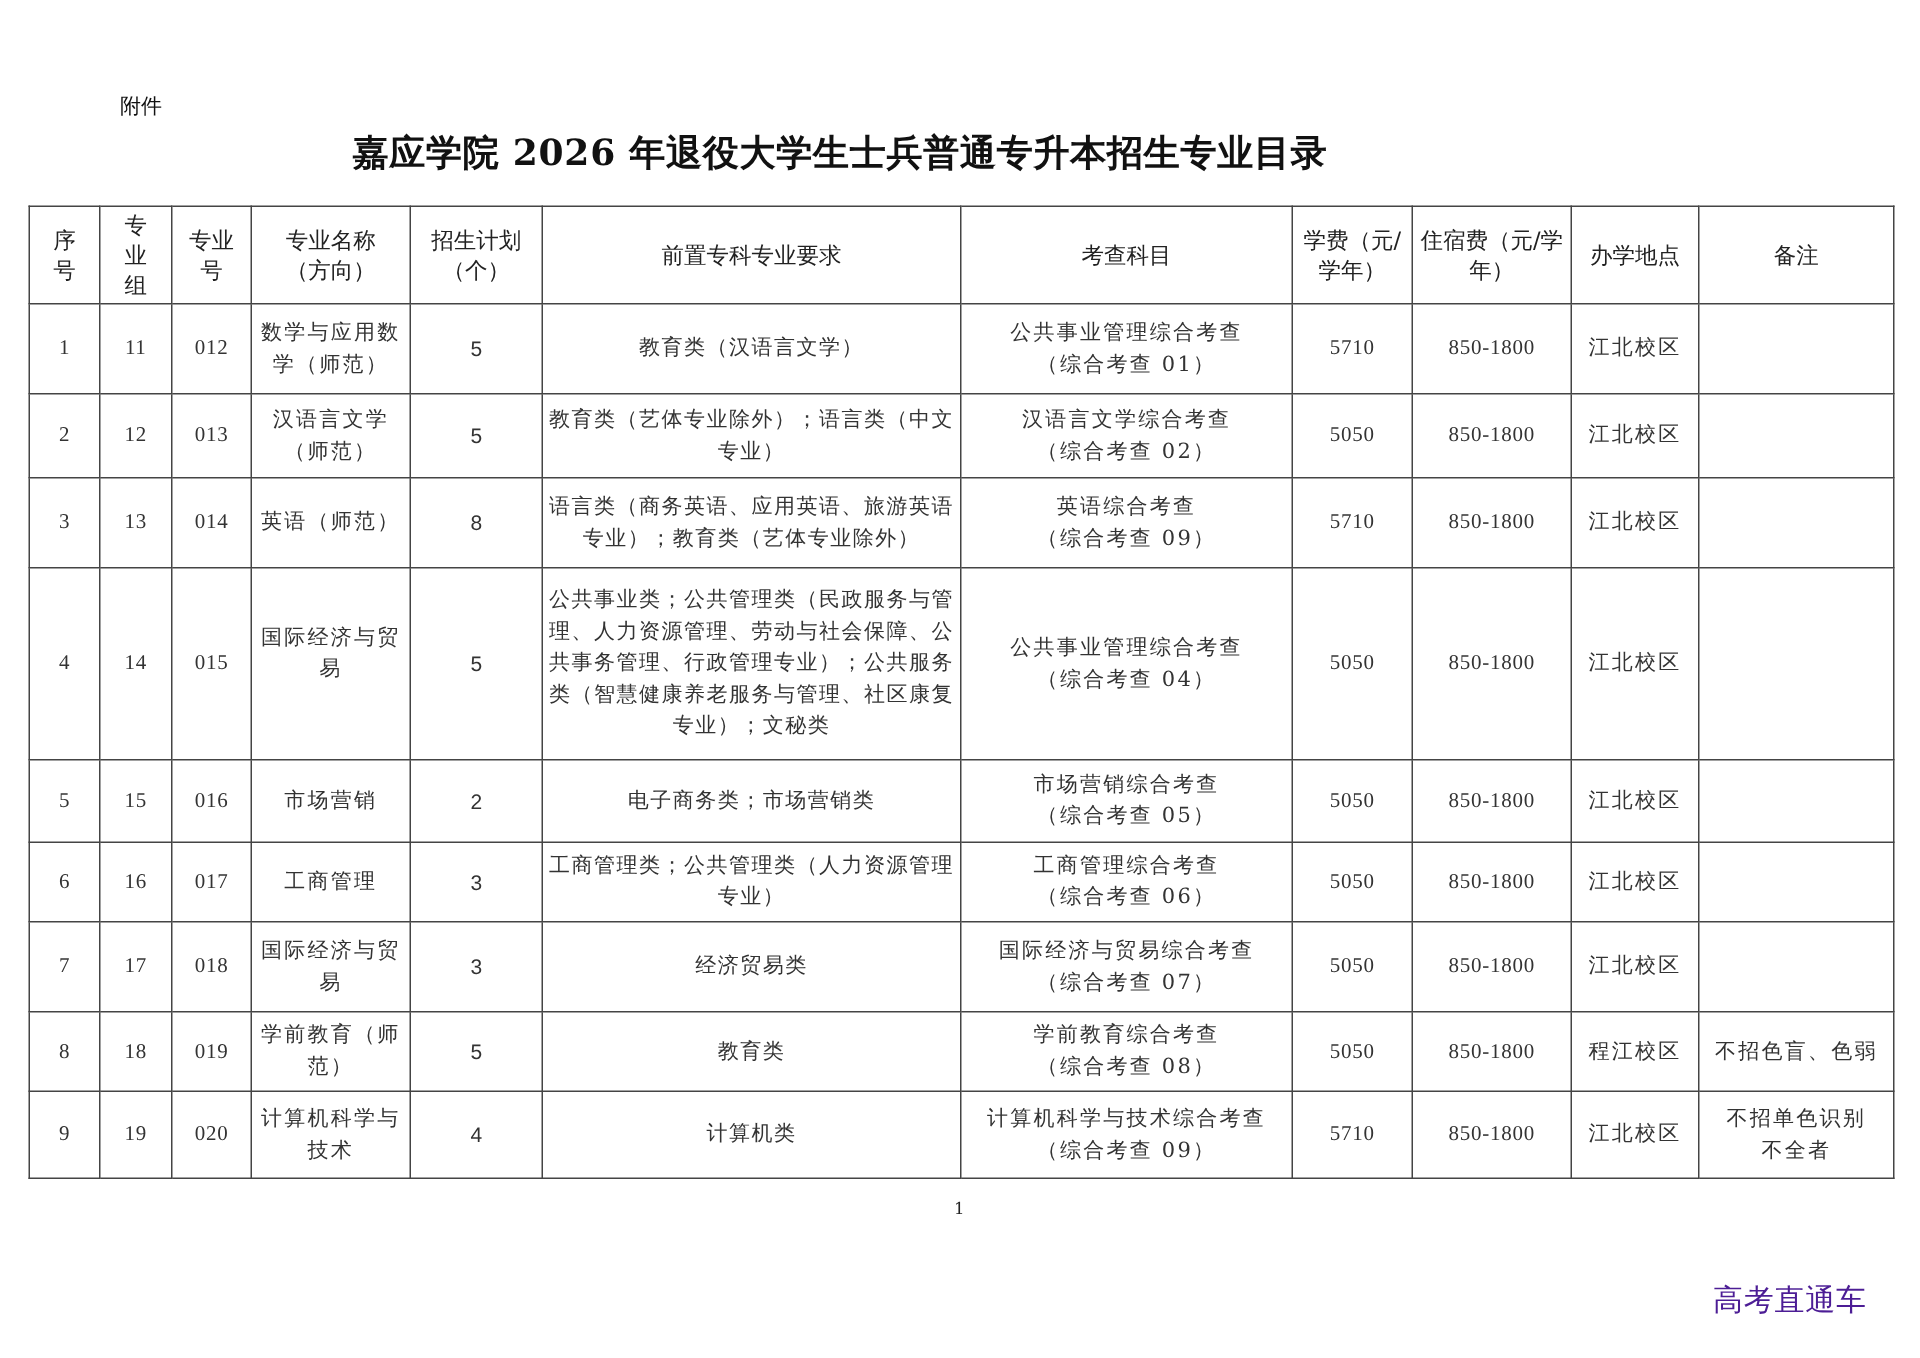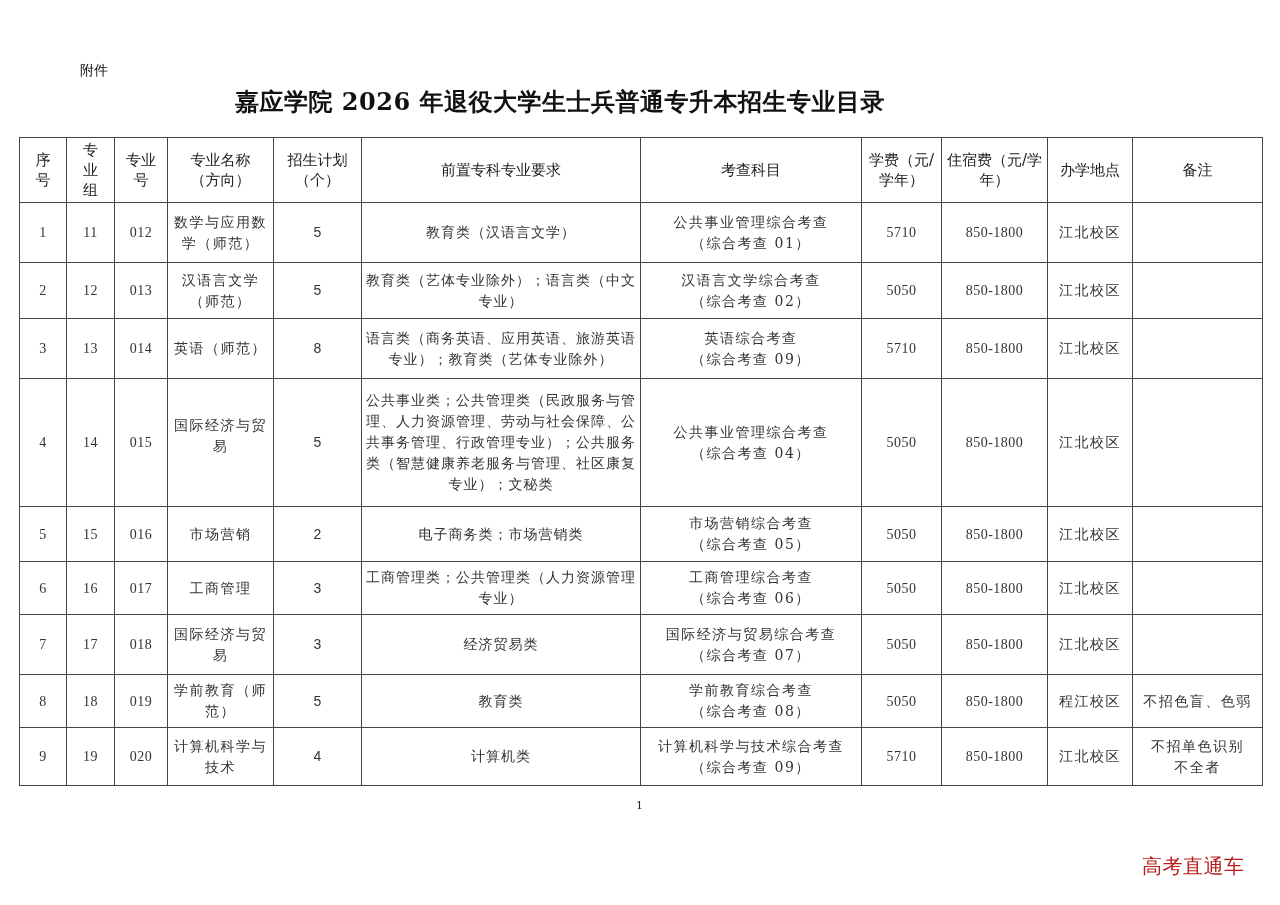--- a/index.html
+++ b/index.html
@@ -17,21 +17,21 @@
         color: #333; font-weight: normal; overflow: hidden; }
   table.catalog th { font-family: "DejaVu Sans", "Liberation Sans", sans-serif; font-size: 15px;
         color: #222; line-height: 20px; }
   td.plan { font-family: "Liberation Sans", "DejaVu Sans", sans-serif; font-weight: bold;
             font-size: 15px; color: #111; }
   td.num { font-family: "Liberation Serif", "DejaVu Serif", serif; font-size: 15px; letter-spacing: 0.5px; }
   td.prereq { text-align: center; letter-spacing: 1px; }
   td.prereq.long { text-align: justify; text-align-last: center; }
   td.cjk { letter-spacing: 1.5px; }
   .page-num { position: absolute; left: 636px; top: 799px; font-size: 11px; color: #222; }
-  .watermark { position: absolute; left: 1142px; top: 853px; font-size: 20px; color: #b91c1c;
+  .watermark { position: absolute; left: 1142px; top: 853px; font-size: 20px; color: #4c1d95;
                font-family: "DejaVu Sans", "Liberation Sans", sans-serif; letter-spacing: 0.5px; }
 </style>
 </head>
 <body>
 
 <div class="attach">附件</div>
 <div class="title">嘉应学院 2026 年退役大学生士兵普通专升本招生专业目录</div>
 
 <table class="catalog">
   <colgroup>

